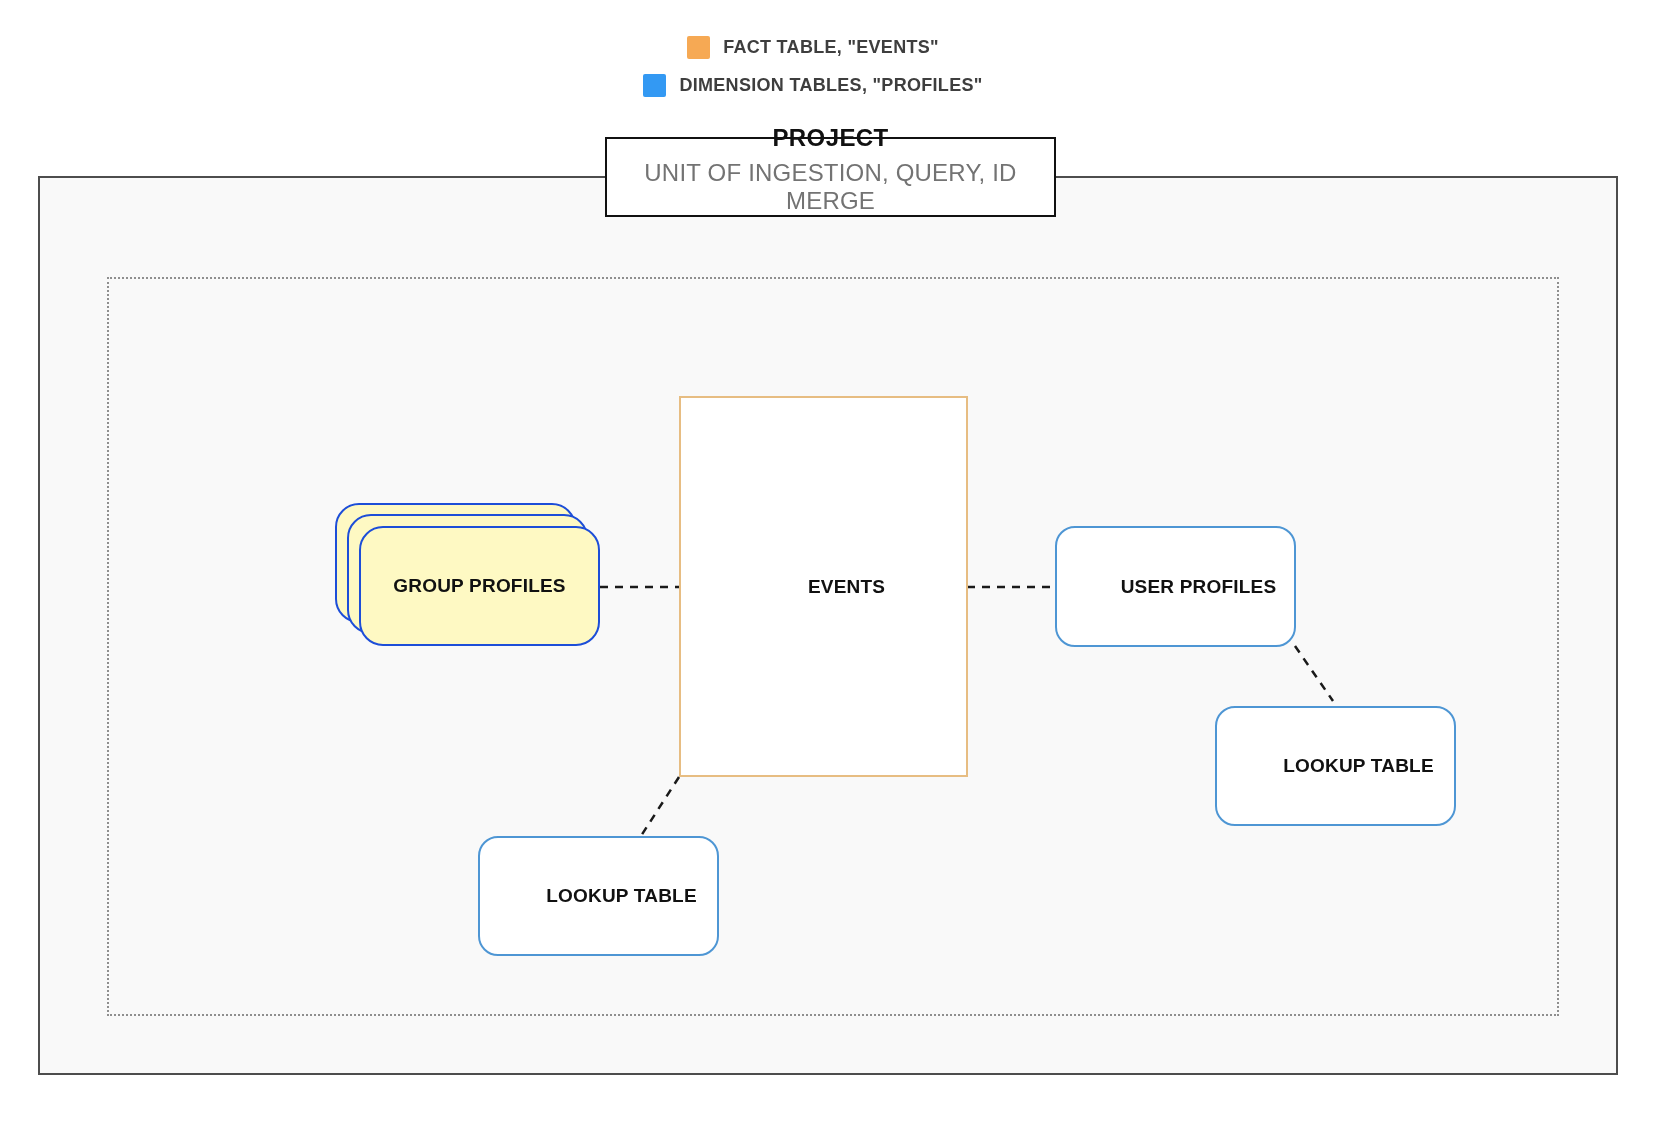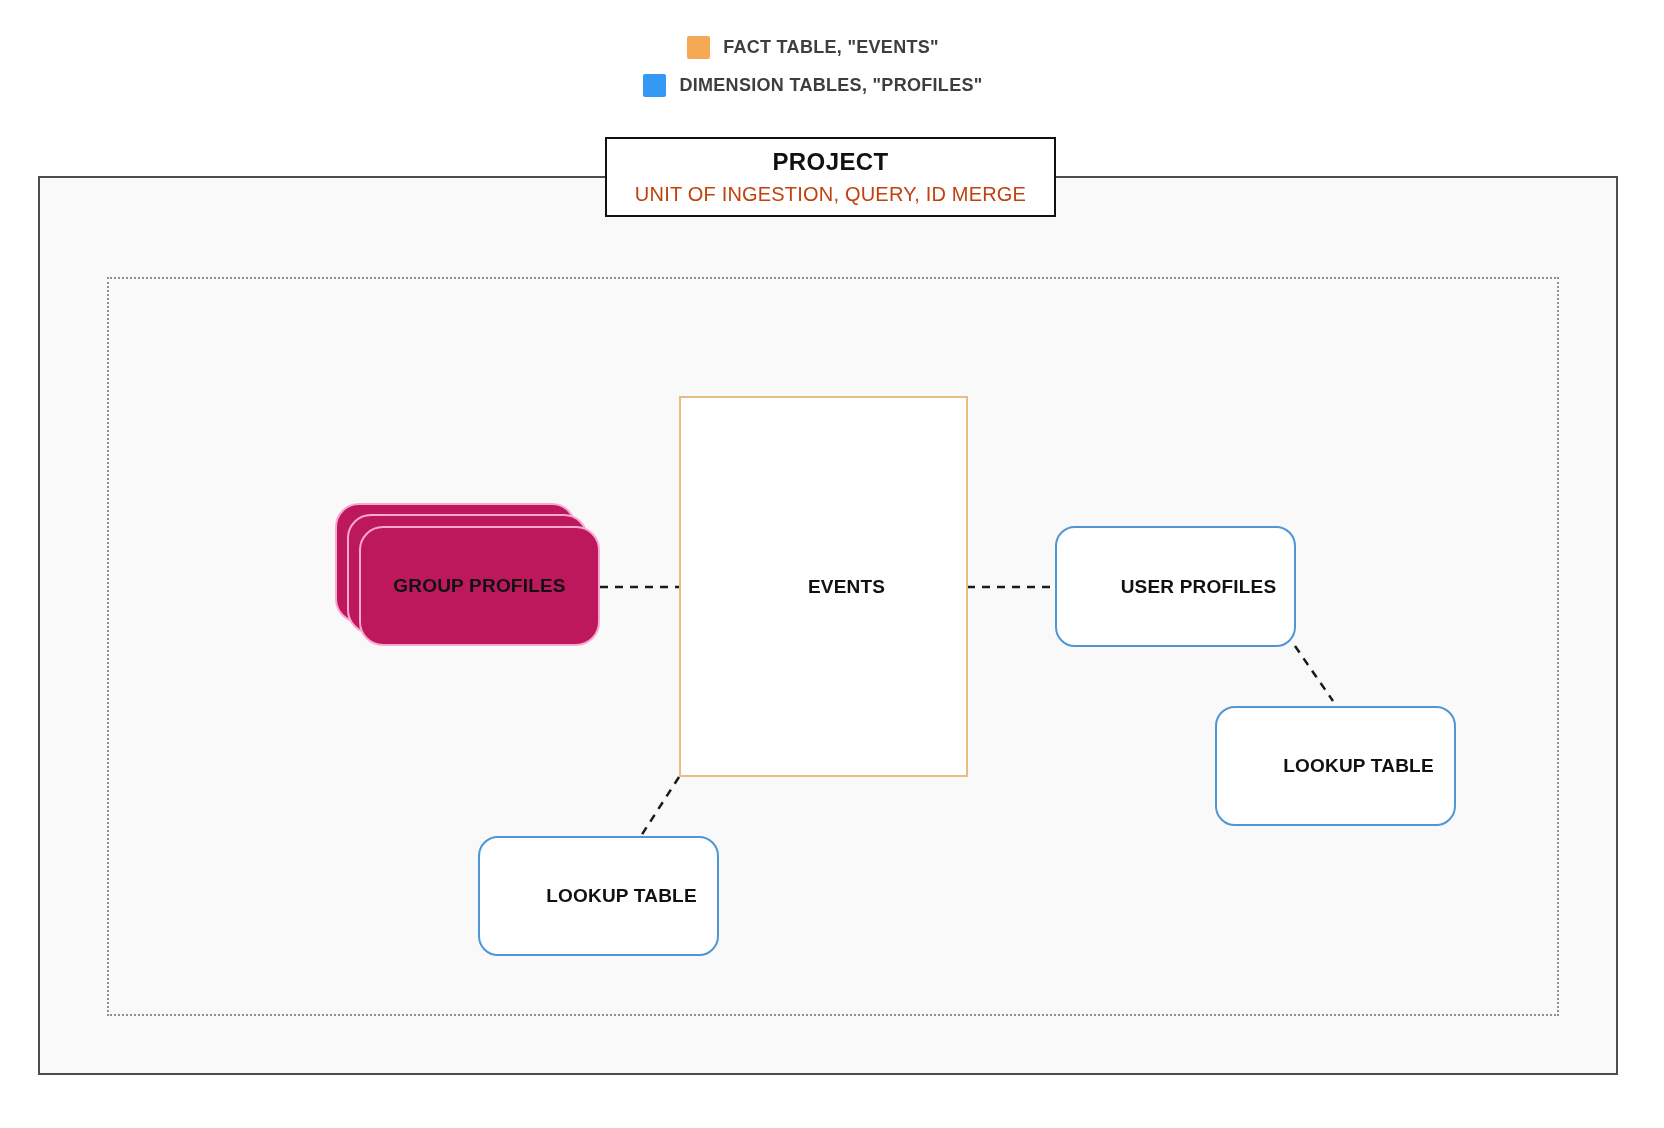--- a/index.html
+++ b/index.html
@@ -34,27 +34,27 @@
     border: 2px solid #4d4d4d; background: #f9f9f9; z-index: 0;
   }
   .dotted-rect {
     position: absolute; left: 107px; top: 277px; width: 1452px; height: 739px;
     border: 2px dotted #8f8f8f; background: transparent; z-index: 1;
   }
 
   
   .label-box {
     position: absolute; left: 605px; width: 451px;
-    display: flex; flex-direction: column; align-items: center; justify-content: center;
+    display: flex; flex-direction: column; align-items: center; justify-content: flex-end;
     background: #ffffff; z-index: 4; text-align: center;
   }
   .project-box { top: 137px; height: 80px; border: 2.5px solid #111111; }
   .dataview-box { top: 244px; height: 80px; border: 1.5px solid #c9c9c9; background: #fefefe; }
   .project-box .box-title { font-size: 24px; font-weight: bold; color: #111111; letter-spacing: 0.4px; }
-  .project-box .box-subtitle { font-size: 20px; color: #c2410c; margin-top: 7px; letter-spacing: 0.2px; }
+  .project-box .box-subtitle { font-size: 24px; color: #737373; margin-top: 7px; letter-spacing: 0.2px; }
   .dataview-box .box-title { font-size: 24px; font-weight: bold; color: #8f8f8f; letter-spacing: 0.4px; }
   .dataview-box .box-subtitle { font-size: 19px; color: #a9a9a9; margin-top: 7px; letter-spacing: 0.2px; }
 
   
   .connectors { position: absolute; inset: 0; z-index: 2; }
   .connectors line { stroke: #1a1a1a; stroke-width: 2.5; stroke-dasharray: 8 7; }
 
   
   .node {
     position: absolute; display: flex; align-items: center; justify-content: center;
@@ -66,21 +66,21 @@
     left: 679px; top: 396px; width: 289px; height: 381px;
     border: 2px solid #e7bd82; border-radius: 0;
   }
   .user-profiles-node  { left: 1055px; top: 526px; width: 241px; height: 121px; }
   .lookup-right-node   { left: 1215px; top: 706px; width: 241px; height: 120px; }
   .lookup-left-node    { left: 478px;  top: 836px; width: 241px; height: 120px; }
 
   
   .stack-layer {
     position: absolute; width: 241px; height: 120px;
-    background: #be185d; border: 2px solid #f9a8d4; border-radius: 24px; z-index: 3;
+    background: #fef9c3; border: 2px solid #1d4ed8; border-radius: 24px; z-index: 3;
   }
   .stack-back   { left: 335px; top: 503px; }
   .stack-middle { left: 347px; top: 514px; }
   .stack-front  {
     left: 359px; top: 526px;
     display: flex; align-items: center; justify-content: center;
   }
 </style>
 </head>
 <body>

